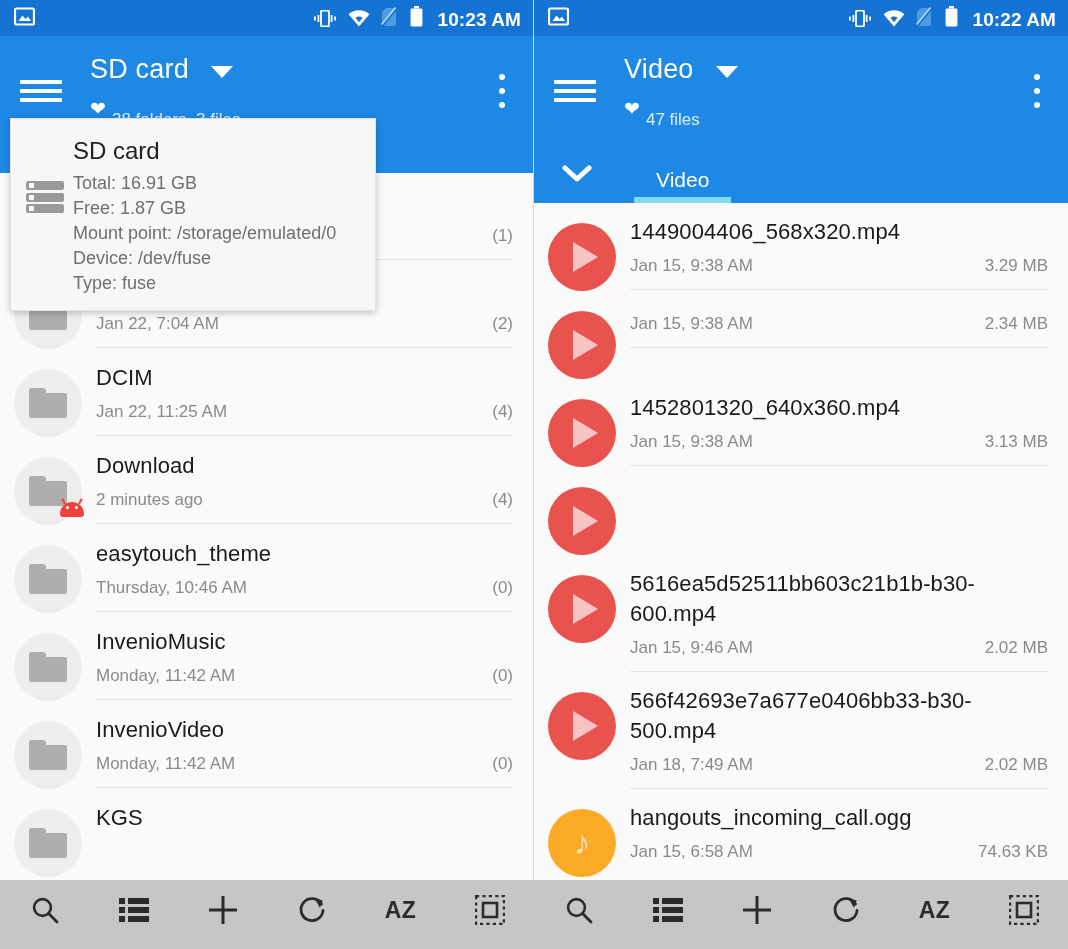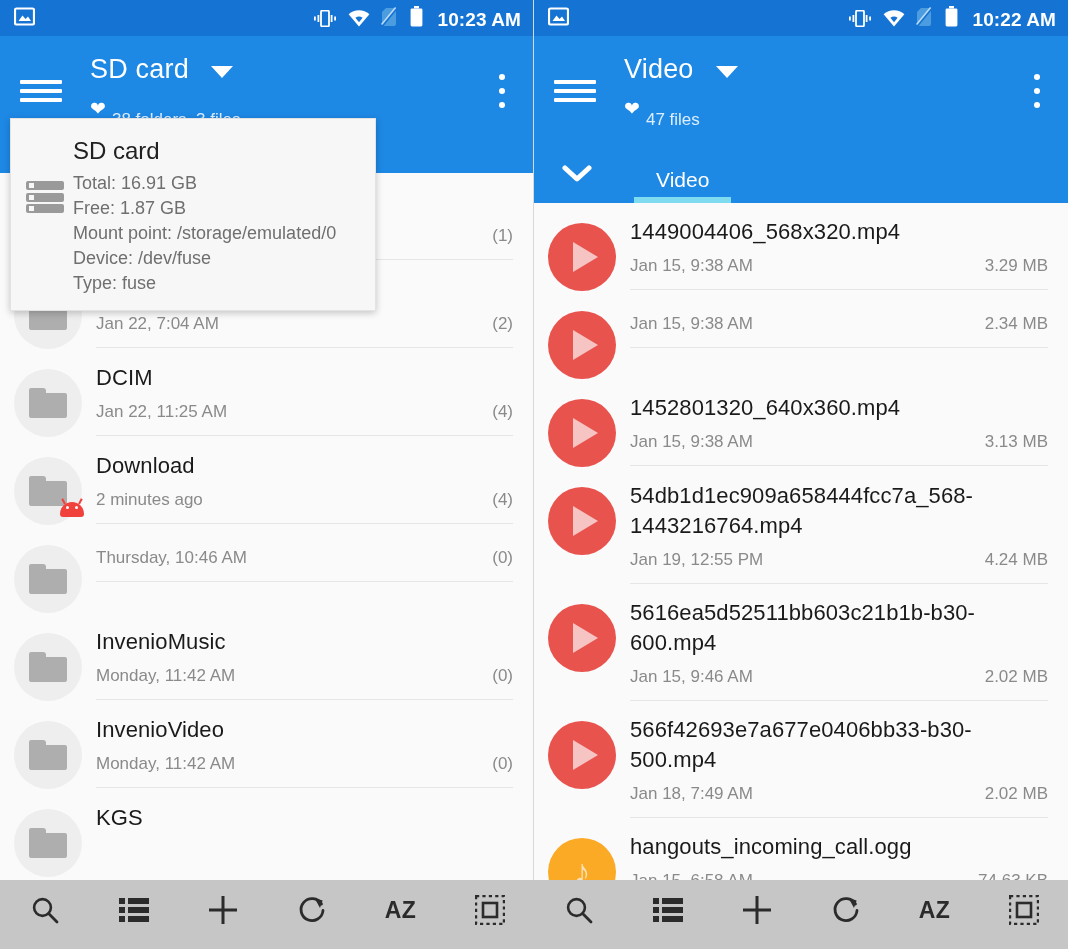--- a/index.html
+++ b/index.html
@@ -355,20 +355,21 @@
       <div class="row">
         <div class="row-icon-wrap">
           <div class="circ folder">
             <div class="folder-glyph">
                 <div class="tab"></div>
                 <div class="body"></div>
               </div>
           </div>
         </div>
         <div class="row-body">
+          <div class="row-title">easytouch_theme</div>
           <div class="row-meta">
             <span class="row-date">Thursday, 10:46 AM</span>
             <span class="row-right">(0)</span>
           </div>
         </div>
       </div>
 
       <div class="row">
         <div class="row-icon-wrap">
           <div class="circ folder">
@@ -563,27 +564,20 @@
             <span class="row-right">3.13 MB</span>
           </div>
         </div>
       </div>
 
       <div class="row">
         <div class="row-icon-wrap">
           <div class="circ video">
               <div class="play-glyph"></div>
             </div>
-        </div>
-        <div class="row-body">
-          <div class="row-title">54db1d1ec909a658444fcc7a_568-1443216764.mp4</div>
-          <div class="row-meta">
-            <span class="row-date">Jan 19, 12:55 PM</span>
-            <span class="row-right">4.24 MB</span>
-          </div>
         </div>
       </div>
 
       <div class="row">
         <div class="row-icon-wrap">
           <div class="circ video">
               <div class="play-glyph"></div>
             </div>
         </div>
         <div class="row-body">

